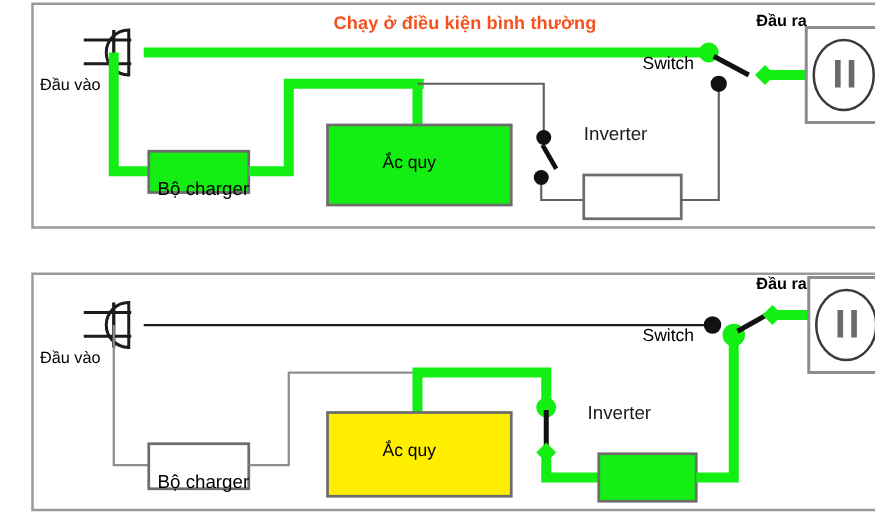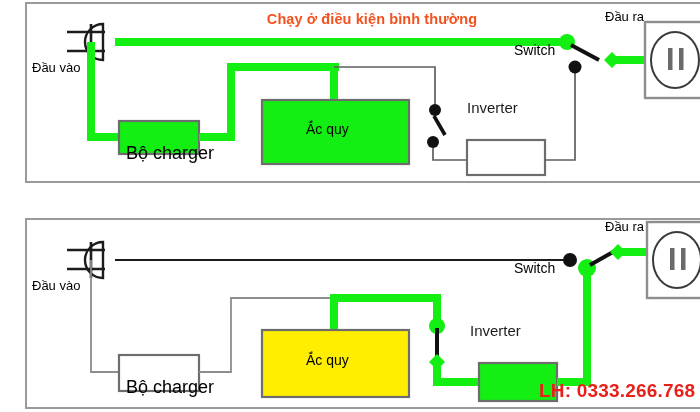--- a/index.html
+++ b/index.html
@@ -10,22 +10,22 @@
          background:#ffffff;box-sizing:border-box;}
   #panel-normal{top:2px;height:181px;}
   #panel-outage{top:218px;height:191px;}
   .panel-svg{position:absolute;left:0;top:0;width:100%;height:100%;}
   .title{position:absolute;width:100%;text-align:center;
          color:#f4511e;font-weight:bold;font-size:14.5px;
          letter-spacing:.1px;white-space:nowrap;}
   #title-normal{top:7px;}
   #title-outage{top:10px;}
   .lbl{position:absolute;color:#000;font-size:13px;white-space:nowrap;}
-  .lbl.bold{font-weight:normal;}
-  .box-label{font-size:18px;color:#000;white-space:nowrap;
+  .lbl.bold{font-weight:bold;}
+  .box-label{font-size:15px;color:#000;white-space:nowrap;
              font-family:"Liberation Sans","DejaVu Sans",sans-serif;}
   .phone{position:absolute;color:#e8201a;font-weight:bold;
          font-size:19px;white-space:nowrap;letter-spacing:.2px;}
   .inv-label{position:absolute;color:#1c1c1c;font-size:15px;white-space:nowrap;}
 </style>
 </head>
 <body>
 
 <div class="stage">
 
@@ -145,16 +145,15 @@
         <rect x="654" y="28" width="4.5" height="22" fill="#6a6a6a"></rect>
       </g>
     </svg>
 
     <div class="lbl" style="left:5px;top:58px;">Đầu vào</div>
     <div class="lbl bold" style="left:578px;top:-1px;">Đầu ra</div>
     <div class="lbl" style="left:487px;top:40px;font-size:14px;">Switch</div>
     <div class="inv-label" style="left:443px;top:102px;">Inverter</div>
     <div class="box-label" style="position:absolute;left:99px;top:157px;">Bộ charger</div>
     <div class="box-label" style="position:absolute;left:279px;top:132px;font-size:14px;">Ắc quy</div>
-    <div class="phone" style="left:512px;top:160px;">LH: 0333.266.768</div>
   </div>
 
 </div>
 
 </body></html>

